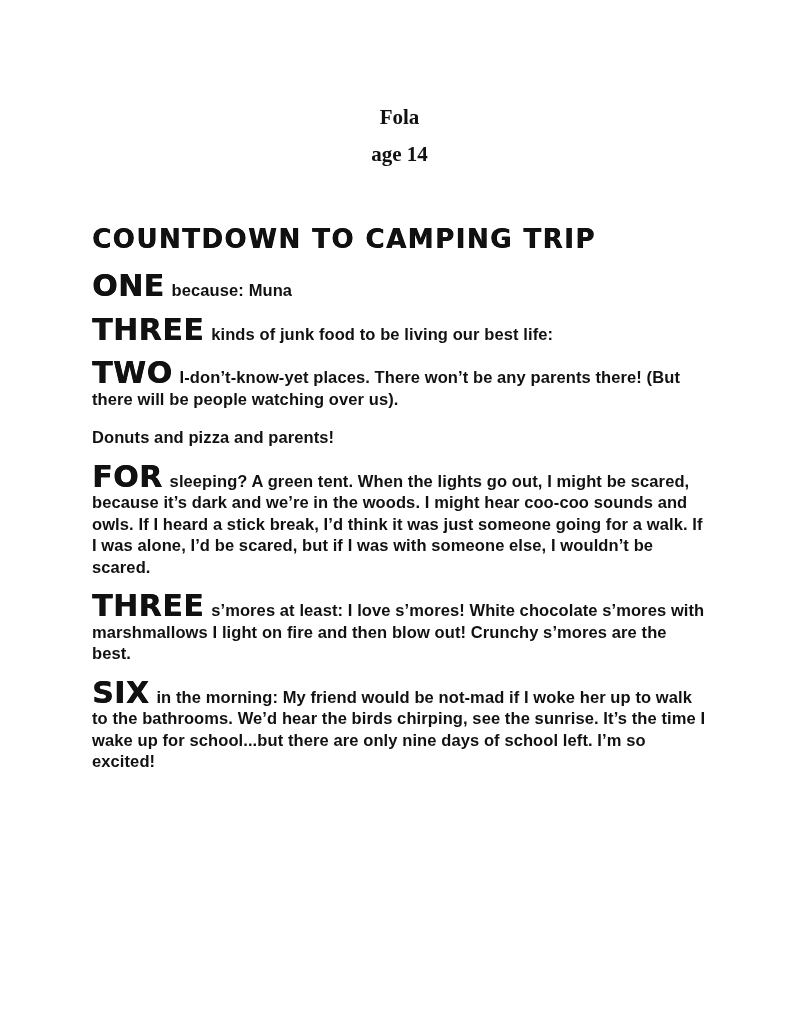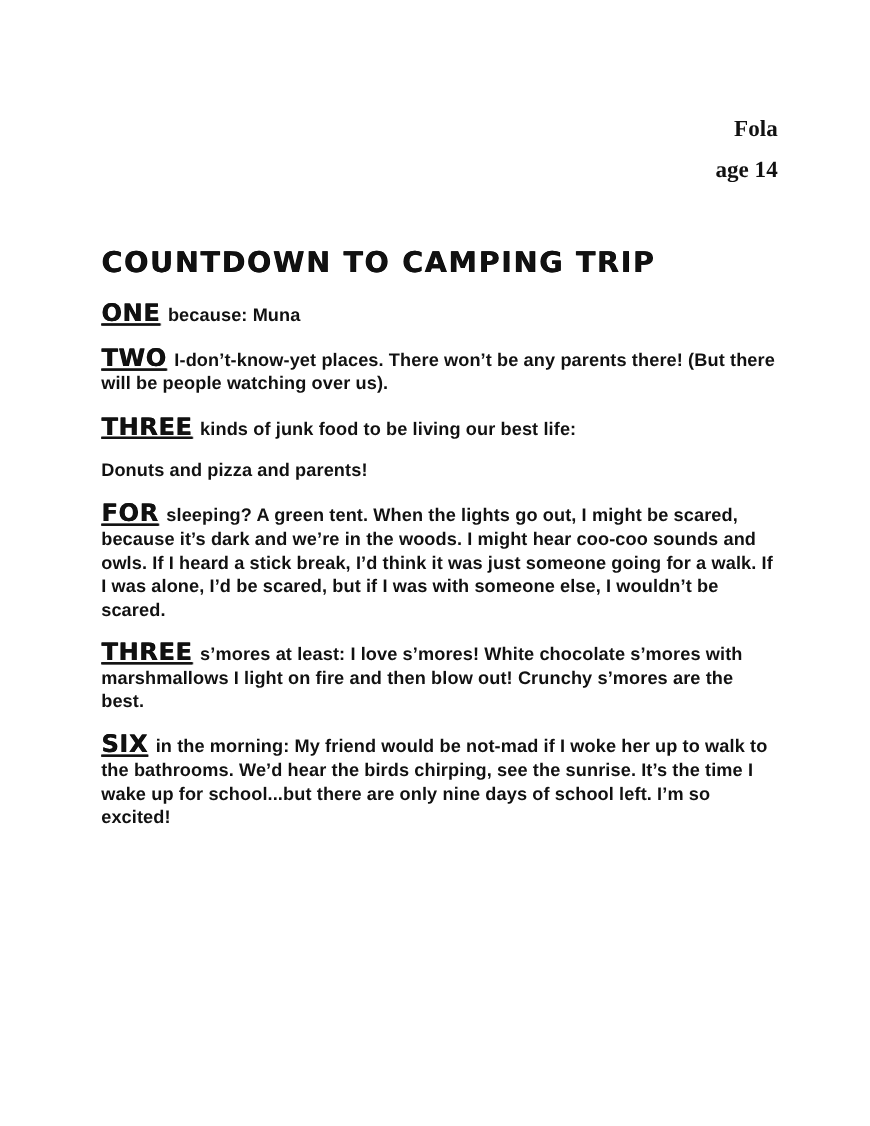--- a/index.html
+++ b/index.html
@@ -12,21 +12,21 @@
     width: 791px;
     height: 1024px;
     background: #ffffff;
     color: #111111;
     box-sizing: border-box;
     padding: 104px 84px 0 92px;
     overflow: hidden;
     font-family: "Liberation Sans", sans-serif;
   }
   .byline {
-    text-align: right;
+    text-align: center;
     font-family: "Liberation Serif", serif;
     font-weight: 700;
     font-size: 21px;
     line-height: 26px;
     margin: 0 0 11px 0;
   }
   .byline.age {
     margin-bottom: 0;
   }
   .doc-title {
@@ -43,49 +43,48 @@
   .section {
     font-weight: 700;
     font-size: 16.5px;
     line-height: 21.5px;
     letter-spacing: 0.1px;
     margin: 0 0 17px 0;
   }
   .num {
     font-family: "DejaVu Sans", sans-serif;
     font-weight: 900;
-    font-size: 22px;
+    font-size: 30px;
     line-height: 21.5px;
     letter-spacing: 0.5px;
     margin-right: 7px;
     text-shadow: 0.4px 0 0 #000;
     vertical-align: baseline;
-    text-decoration: underline;
   }
   .num:empty {
     display: none;
   }
 </style>
 </head>
 <body>
 
 <div class="page">
 
   <p class="byline">Fola</p>
   <p class="byline age">age 14</p>
 
   <h1 class="doc-title">COUNTDOWN TO CAMPING TRIP</h1>
 
   <div class="sections">
 
     <p class="section"><span class="num">ONE</span><span>because: Muna</span></p>
 
+    <p class="section"><span class="num">THREE</span><span>kinds of junk food to be living our best life:</span></p>
+
     <p class="section"><span class="num">TWO</span><span>I-don’t-know-yet places. There won’t be any parents there! (But there will be people watching over us).</span></p>
-
-    <p class="section"><span class="num">THREE</span><span>kinds of junk food to be living our best life:</span></p>
 
     <p class="section"><span>Donuts and pizza and parents!</span></p>
 
     <p class="section"><span class="num">FOR</span><span>sleeping? A green tent. When the lights go out, I might be scared, because it’s dark and we’re in the woods. I might hear coo-coo sounds and owls. If I heard a stick break, I’d think it was just someone going for a walk. If I was alone, I’d be scared, but if I was with someone else, I wouldn’t be scared.</span></p>
 
     <p class="section"><span class="num">THREE</span><span>s’mores at least: I love s’mores! White chocolate s’mores with marshmallows I light on fire and then blow out! Crunchy s’mores are the best.</span></p>
 
     <p class="section"><span class="num">SIX</span><span>in the morning: My friend would be not-mad if I woke her up to walk to the bathrooms. We’d hear the birds chirping, see the sunrise. It’s the time I wake up for school...but there are only nine days of school left. I’m so excited!</span></p>
 
   </div>

